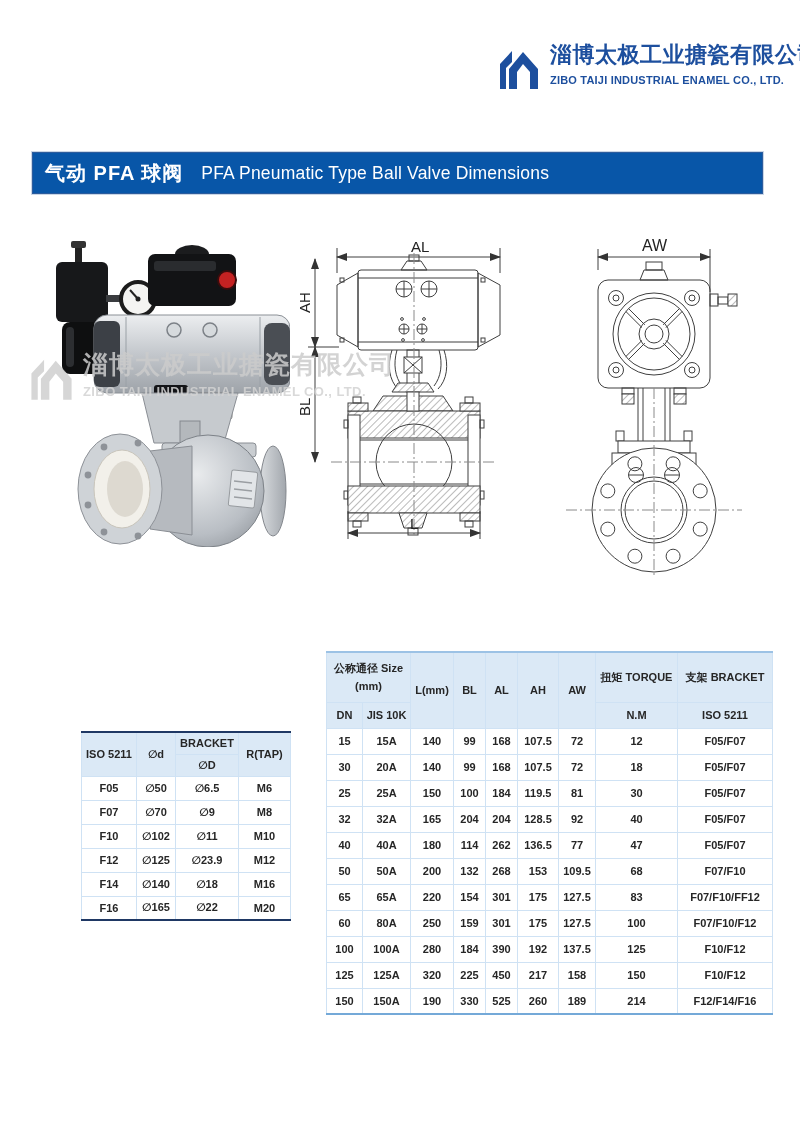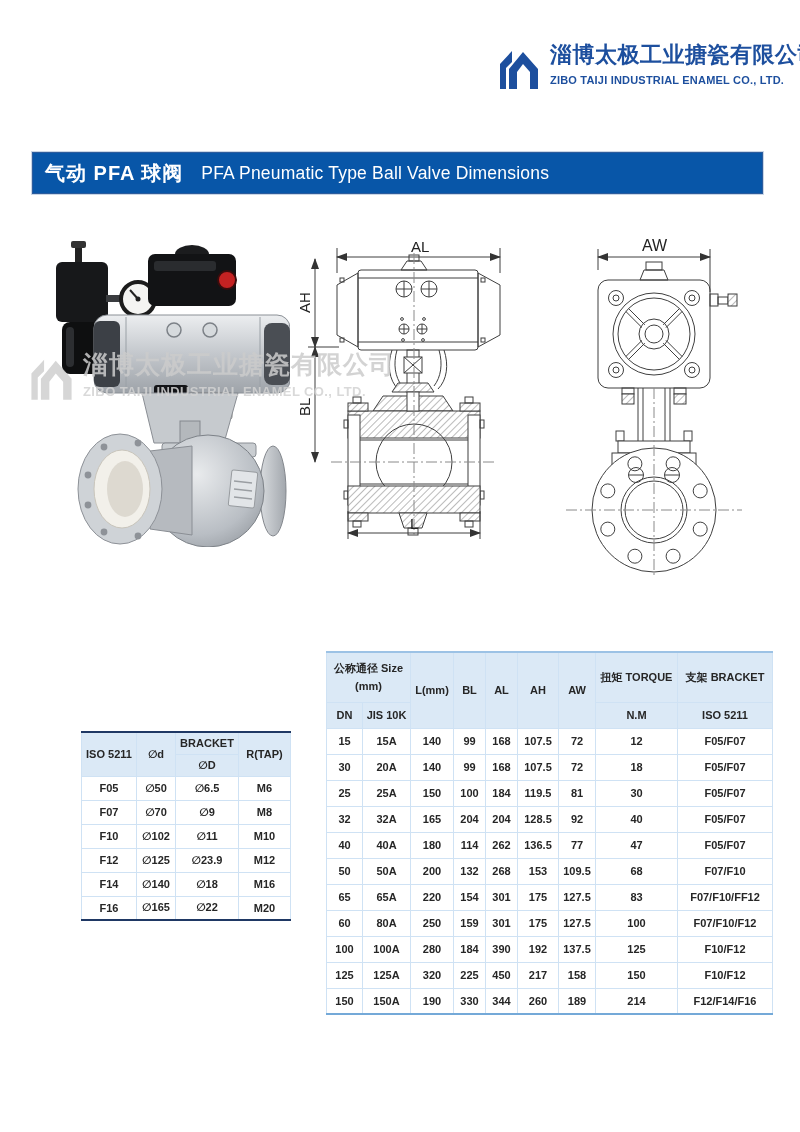--- a/index.html
+++ b/index.html
@@ -541,21 +541,21 @@
           <td>217</td>
           <td>158</td>
           <td>150</td>
           <td>F10/F12</td>
         </tr>
         <tr>
           <td>150</td>
           <td>150A</td>
           <td>190</td>
           <td>330</td>
-          <td>344</td>
+          <td>525</td>
           <td>260</td>
           <td>189</td>
           <td>214</td>
           <td>F12/F14/F16</td>
         </tr>
       </tbody>
   </table>
 
 </div>
 

